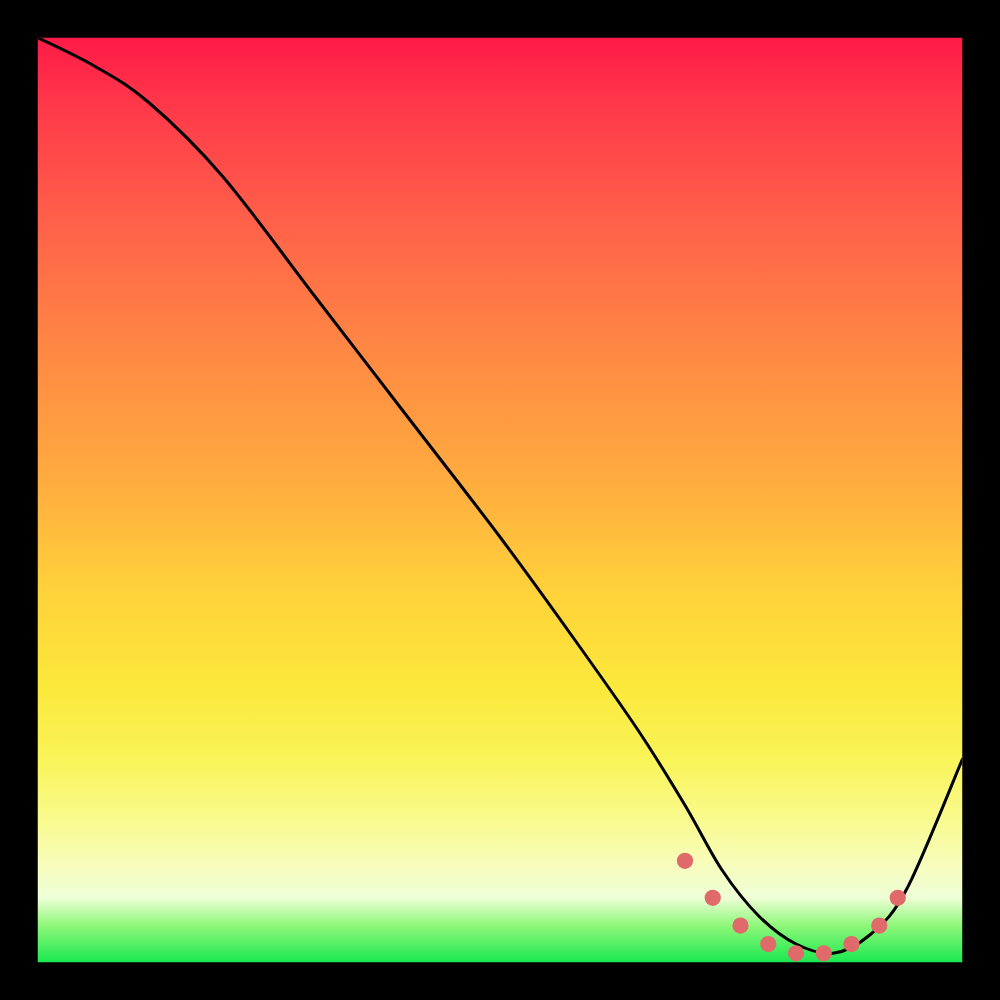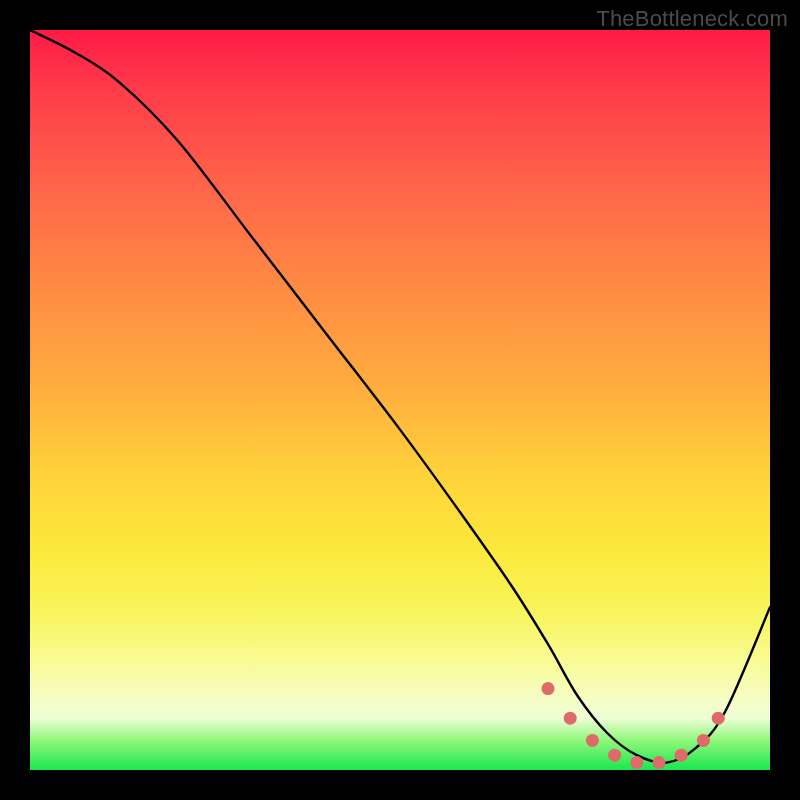--- a/index.html
+++ b/index.html
@@ -79,14 +79,13 @@
           <circle cx="584.6" cy="725.2" r="6.5" fill="#e06a6a"></circle>
           <circle cx="606.8" cy="732.6" r="6.5" fill="#e06a6a"></circle>
           <circle cx="629.0" cy="732.6" r="6.5" fill="#e06a6a"></circle>
           <circle cx="651.2" cy="725.2" r="6.5" fill="#e06a6a"></circle>
           <circle cx="673.4" cy="710.4" r="6.5" fill="#e06a6a"></circle>
           <circle cx="688.2" cy="688.2" r="6.5" fill="#e06a6a"></circle>
         </g>
     </svg>
   </div>
 
-  <div class="watermark">TheBottleneck.com</div>
 </div>
 
 </body></html>

